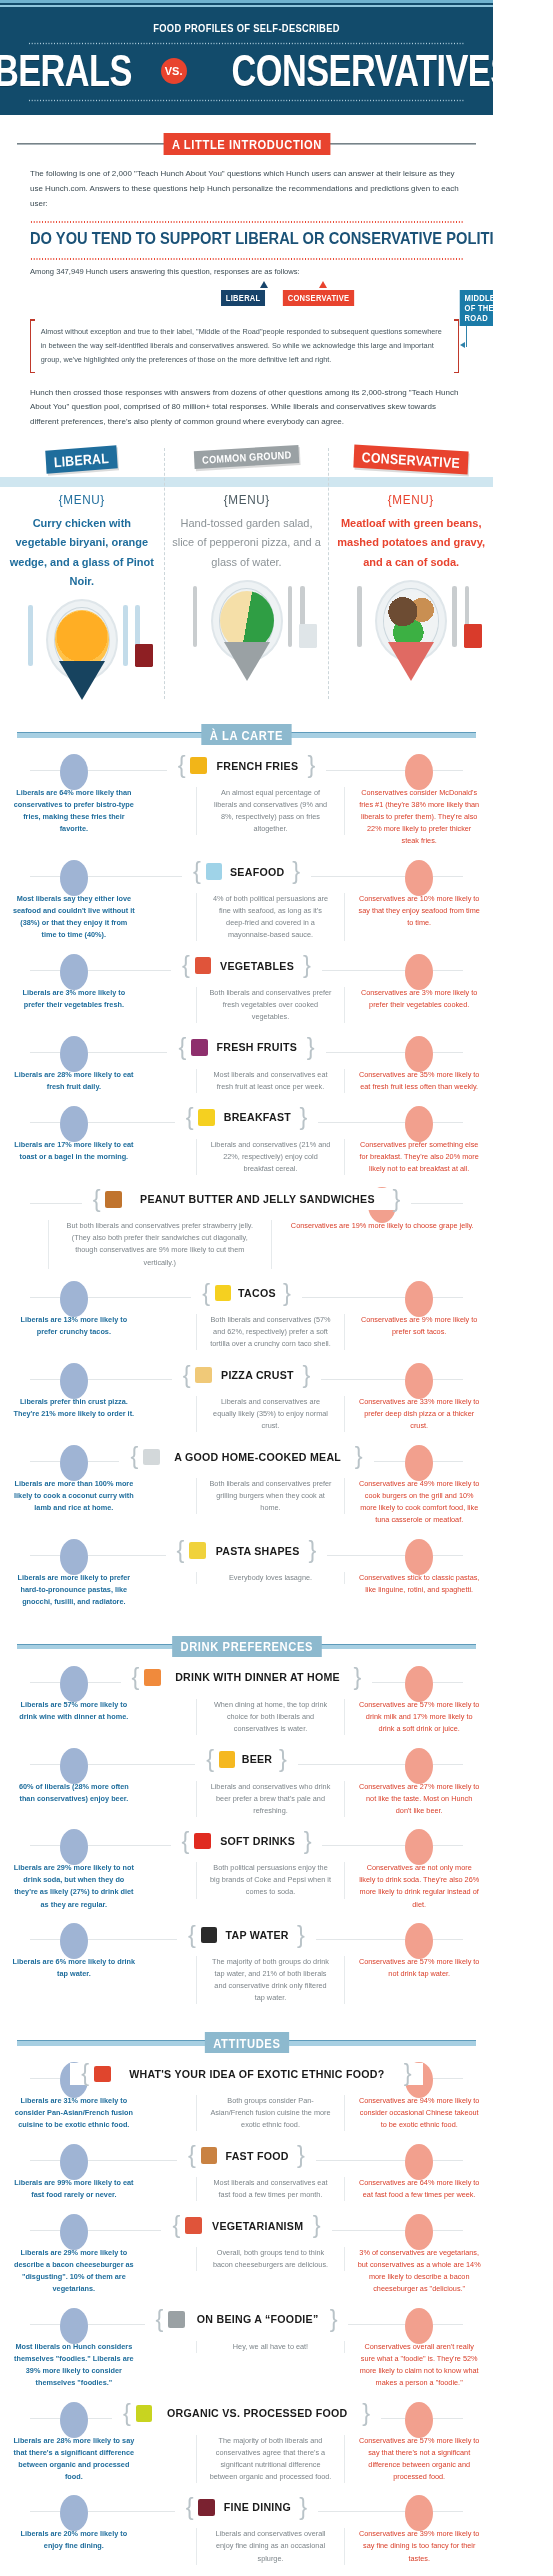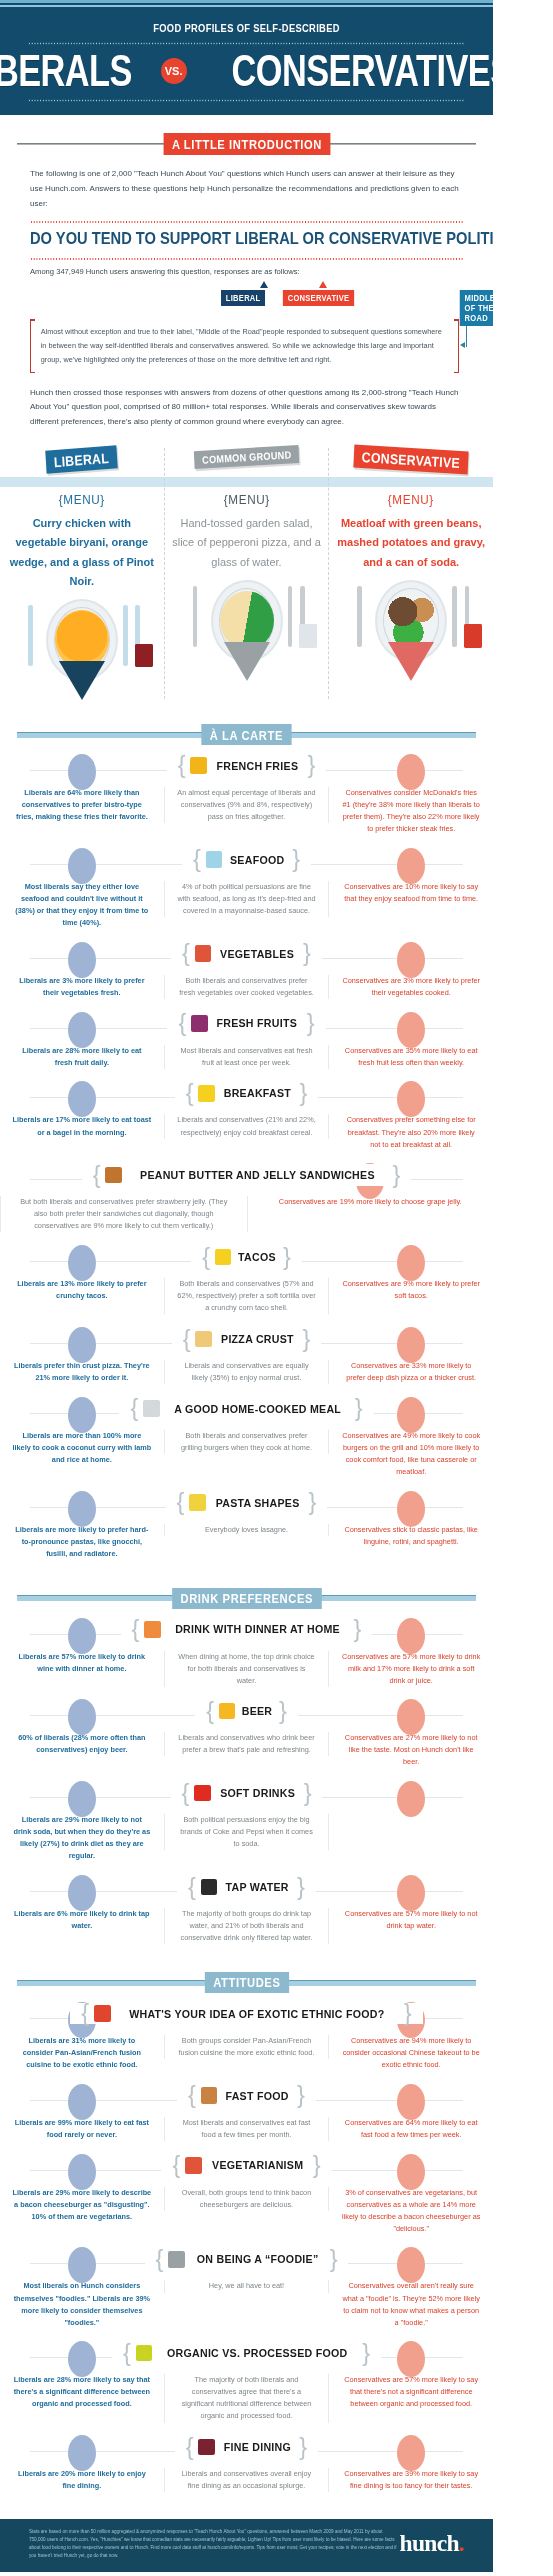--- a/index.html
+++ b/index.html
@@ -220,21 +220,21 @@
   }
   .rowtitle .brkt { color:#b9c3c8; font-size: 23.5px; font-weight:300; line-height:0.8; }
   .rowtitle .txt {
     font-size: 11.8px; font-weight:bold; letter-spacing:0.3px; color:#1a1a1a;
     font-family:"Liberation Sans Narrow","Liberation Sans",sans-serif;
     transform: scaleX(.9);
   }
   .rowicon { width: 16.6px; height: 16.6px; border-radius: 2.1px; flex: 0 0 auto; }
   .cols { display:flex; align-items:flex-start; }
   .col { flex:1; padding: 0 12.4px; text-align:center; position:relative; }
-  .col.mid { border-left:0.7px solid #e6eaec; border-right:0.7px solid #e6eaec; }
+  .col.mid { border-left:0.7px solid #e6eaec; border-right:0.7px solid #e6eaec;margin-left:48px; }
   .col p { font-size: 7.3px; line-height: 1.65; }
   .col.lib p { color:#1f6d9c; font-weight:bold; }
   .col.com p { color:#7d858a; }
   .col.con p { color:#d9402b; font-weight:normal; }
   .blob {
     position:absolute; top:-33px; left:50%; transform:translateX(-50%);
     width: 28px; height: 36px; border-radius:50%;
   }
   .col.lib .blob { background:#9fb4d4; }
   .col.con .blob { background:#f2a08e; }
@@ -626,20 +626,21 @@
           <div class="cols">
             <div class="col lib">
               <span class="blob"></span>
               <p>Liberals are 29% more likely to not drink soda, but when they do they're as likely (27%) to drink diet as they are regular.</p>
             </div>
             <div class="col com mid">
               <p>Both political persuasions enjoy the big brands of Coke and Pepsi when it comes to soda.</p>
             </div>
             <div class="col con">
               <span class="blob"></span>
+              <p>Conservatives are not only more likely to drink soda. They're also 26% more likely to drink regular instead of diet.</p>
             </div>
           </div>
         </div>
         <div class="row">
           <div class="rowhead"><span class="rowtitle">
               <span class="brkt">{</span>
               <span class="rowicon" style="background:#2b2b2b"></span>
               <span class="txt">TAP WATER</span>
               <span class="brkt">}</span>
             </span></div>

